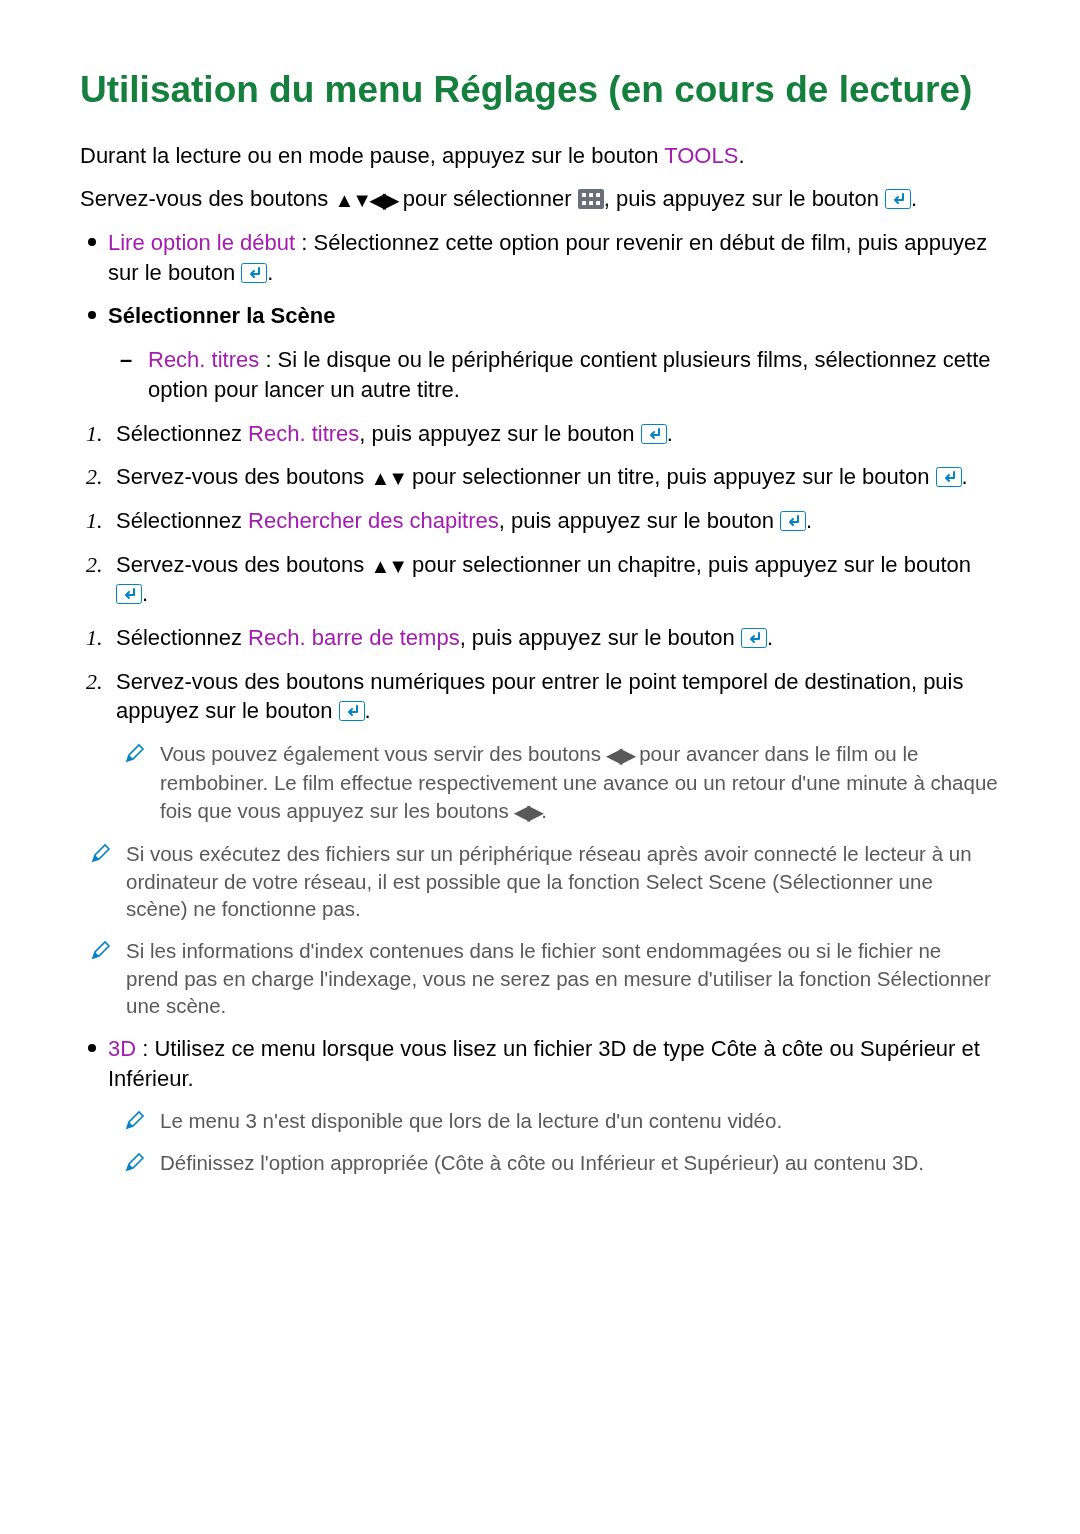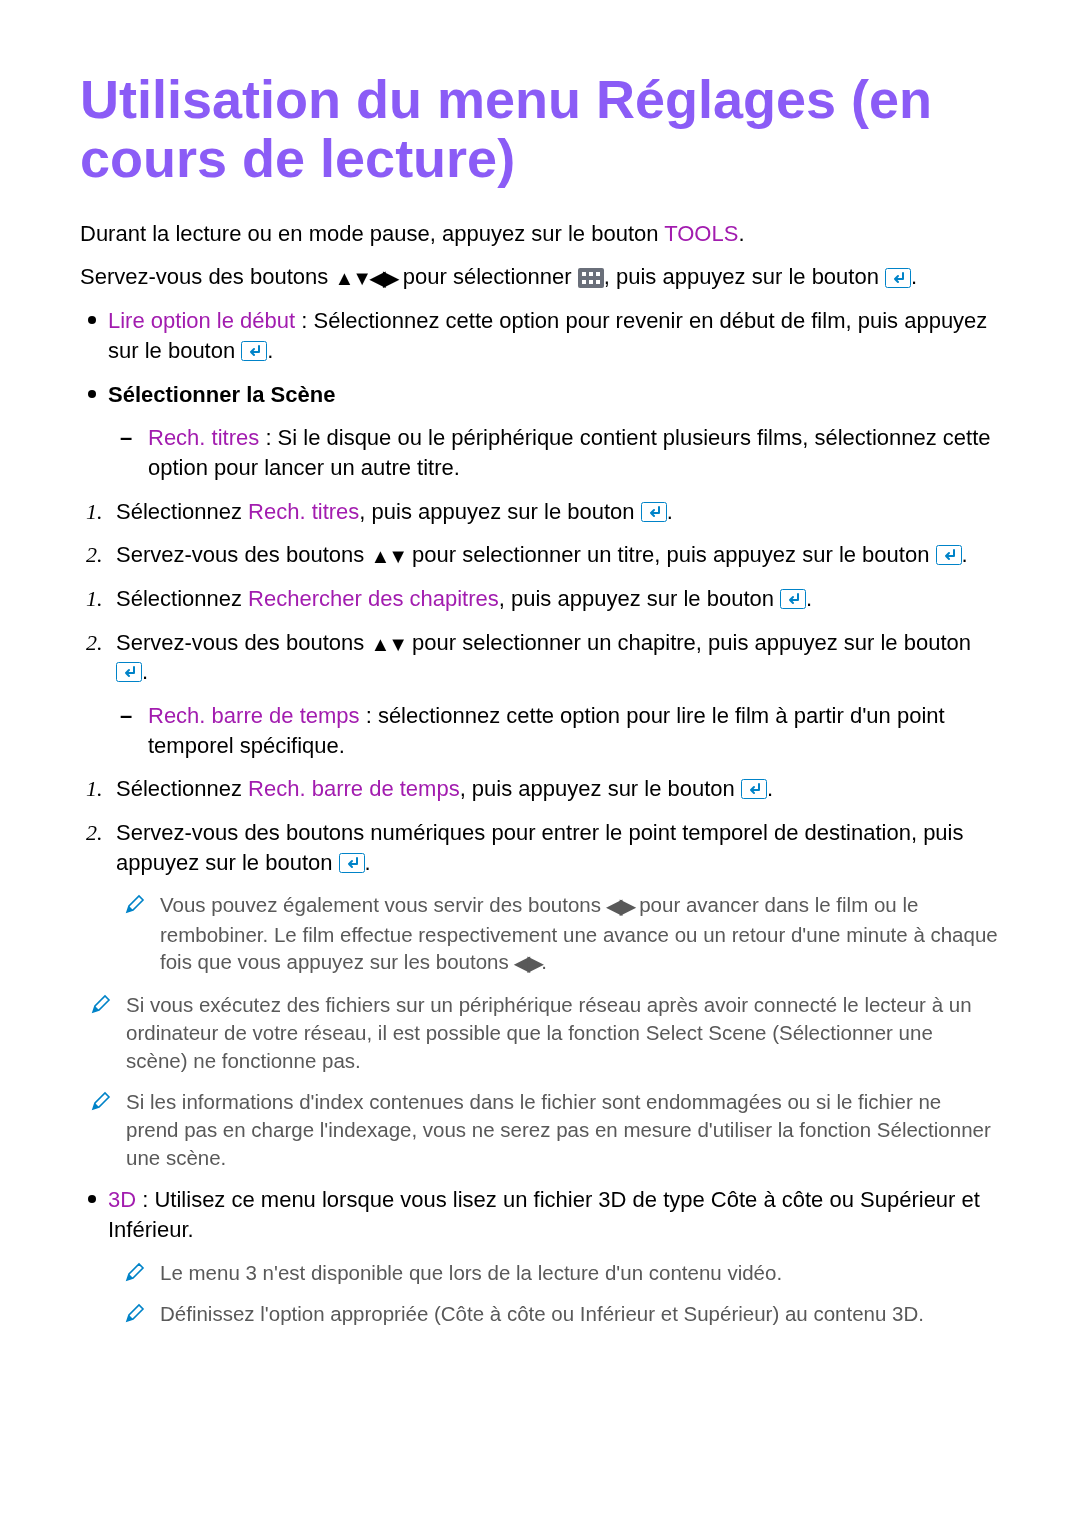--- a/index.html
+++ b/index.html
@@ -13,22 +13,22 @@
     min-height: 1534px;
     font-family: "Segoe UI", "Helvetica Neue", Arial, sans-serif;
     font-size: 22px;
     line-height: 1.35;
   }
   .page {
     padding: 70px 80px 40px 80px;
     box-sizing: border-box;
   }
   h1.title {
-    color: #8b5cf6;
-    font-size: 54px;
+    color: #15803d;
+    font-size: 37px;
     font-weight: 700;
     margin: 0 0 30px 0;
     line-height: 1.1;
   }
   p.para {
     margin: 0 0 14px 0;
   }
   .bold-link {
     color: #a21caf;
     font-weight: 400;
@@ -205,25 +205,20 @@
           </svg></span><span>.</span>
     </li>
     <li>
       <span>Servez-vous des boutons </span><span class="arrows">▲▼</span><span> pour selectionner un chapitre, puis appuyez sur le bouton </span><span class="icon enter-icon"><svg viewBox="0 0 26 20">
             <rect x="0.5" y="0.5" width="25" height="19" rx="2" fill="#fff" stroke="#0083c8"></rect>
             <path d="M18 5 v6 h-8 l3 -3 m-3 3 l3 3" stroke="#0083c8" stroke-width="2" fill="none" stroke-linecap="round" stroke-linejoin="round"></path>
           </svg></span><span>.</span>
     </li>
   </ol>
 
-  <ul class="subbullets">
-    <li>
-      <span class="bold-link">Rech. barre de temps</span><span> : sélectionnez cette option pour lire le film à partir d'un point temporel spécifique.</span>
-    </li>
-  </ul>
   <ol class="numlist">
     <li>
       <span>Sélectionnez </span><span class="bold-link">Rech. barre de temps</span><span>, puis appuyez sur le bouton </span><span class="icon enter-icon"><svg viewBox="0 0 26 20">
             <rect x="0.5" y="0.5" width="25" height="19" rx="2" fill="#fff" stroke="#0083c8"></rect>
             <path d="M18 5 v6 h-8 l3 -3 m-3 3 l3 3" stroke="#0083c8" stroke-width="2" fill="none" stroke-linecap="round" stroke-linejoin="round"></path>
           </svg></span><span>.</span>
     </li>
     <li>
       <span>Servez-vous des boutons numériques pour entrer le point temporel de destination, puis appuyez sur le bouton </span><span class="icon enter-icon"><svg viewBox="0 0 26 20">
             <rect x="0.5" y="0.5" width="25" height="19" rx="2" fill="#fff" stroke="#0083c8"></rect>

